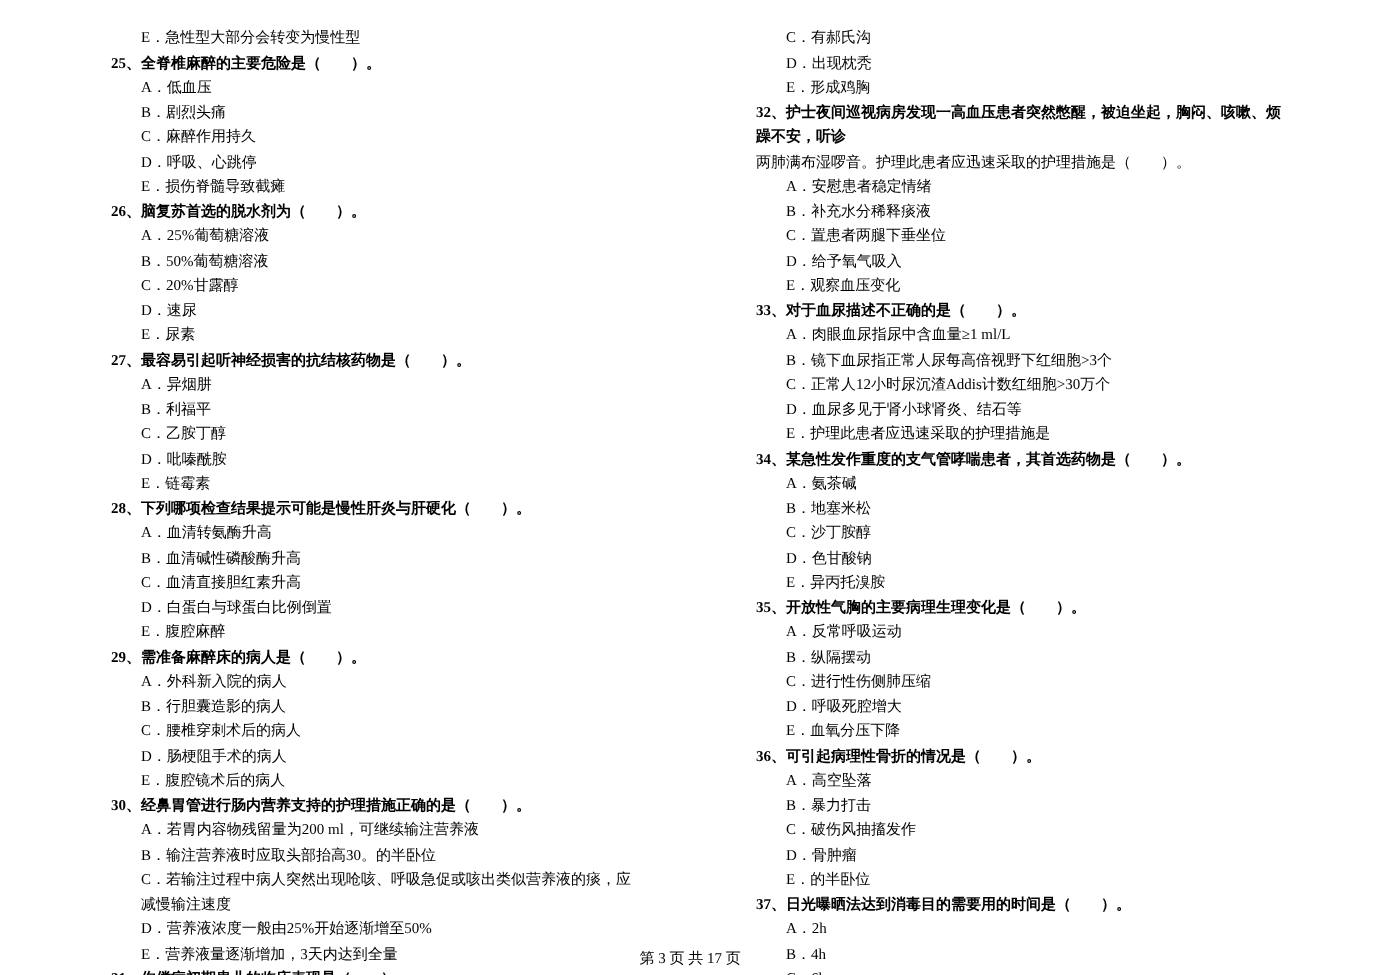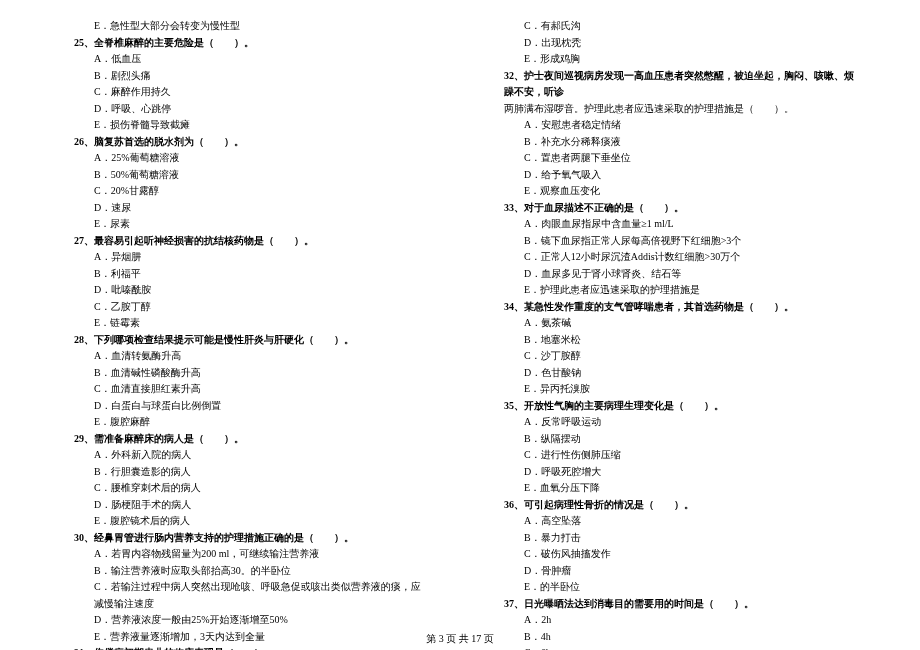--- a/index.html
+++ b/index.html
@@ -59,22 +59,22 @@
     <div class="q-stem"><span>26、</span><span>脑复苏首选的脱水剂为（　　）。</span></div>
     <div class="q-option">A．25%葡萄糖溶液</div>
     <div class="q-option">B．50%葡萄糖溶液</div>
     <div class="q-option">C．20%甘露醇</div>
     <div class="q-option">D．速尿</div>
     <div class="q-option">E．尿素</div>
 
     <div class="q-stem"><span>27、</span><span>最容易引起听神经损害的抗结核药物是（　　）。</span></div>
     <div class="q-option">A．异烟肼</div>
     <div class="q-option">B．利福平</div>
+    <div class="q-option">C．乙胺丁醇</div>
     <div class="q-option">D．吡嗪酰胺</div>
-    <div class="q-option">C．乙胺丁醇</div>
     <div class="q-option">E．链霉素</div>
 
     <div class="q-stem"><span>28、</span><span>下列哪项检查结果提示可能是慢性肝炎与肝硬化（　　）。</span></div>
     <div class="q-option">A．血清转氨酶升高</div>
     <div class="q-option">B．血清碱性磷酸酶升高</div>
     <div class="q-option">C．血清直接胆红素升高</div>
     <div class="q-option">D．白蛋白与球蛋白比例倒置</div>
     <div class="q-option">E．腹腔麻醉</div>
 
     <div class="q-stem"><span>29、</span><span>需准备麻醉床的病人是（　　）。</span></div>

